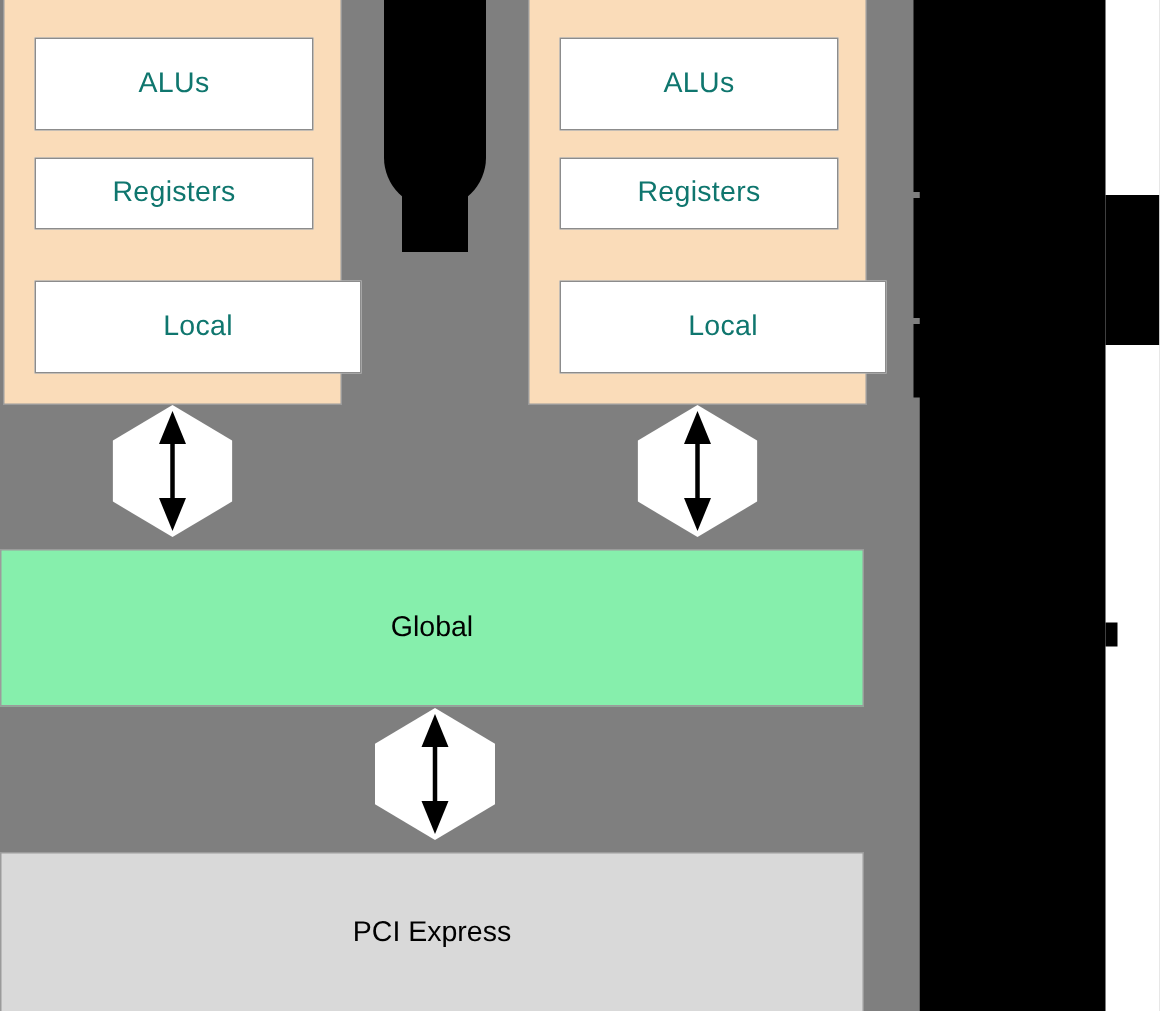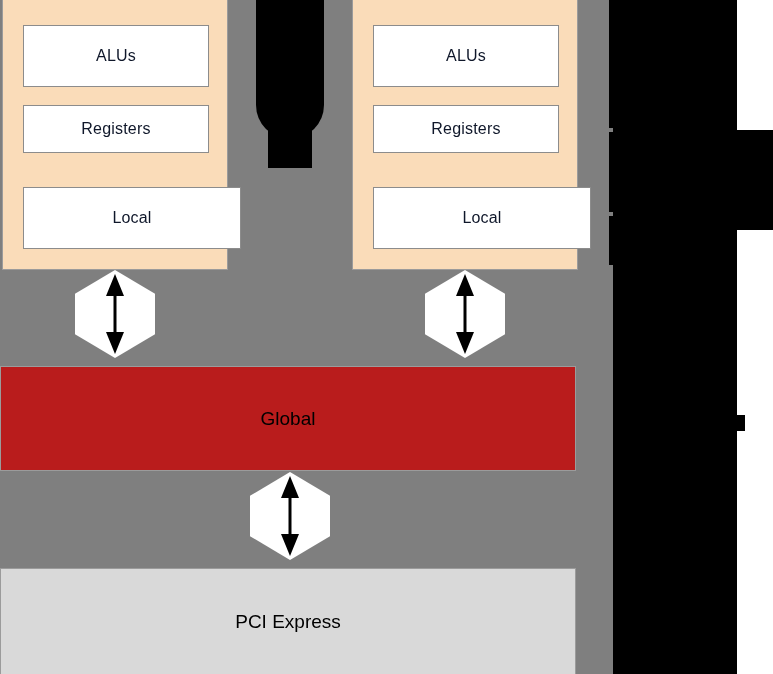--- a/index.html
+++ b/index.html
@@ -11,30 +11,30 @@
   .backdrop{position:absolute;left:0;top:0;width:613px;height:674px;background:#7f7f7f;}
 
   
   .mp{position:absolute;background:#fadcb9;border:1px solid #9b9b9b;box-sizing:border-box;}
   .mp.left{left:2px;top:-2px;width:226px;height:272px;}
   .mp.right{left:352px;top:-2px;width:226px;height:272px;}
 
   
   .unit{position:absolute;background:#ffffff;border:1px solid #8c8c8c;box-sizing:border-box;
         display:flex;align-items:center;justify-content:center;
-        font-size:16px;color:#0f172a;letter-spacing:.2px;}
+        font-size:19px;color:#0f766e;letter-spacing:.2px;}
   .unit.u0{left:20px;top:26px;width:186px;height:62px;}
   .unit.u1{left:20px;top:106px;width:186px;height:48px;}
   .unit.u2{left:20px;top:188px;width:218px;height:62px;}
 
   
   .bar{position:absolute;box-sizing:border-box;border:1px solid #9b9b9b;
        display:flex;align-items:center;justify-content:center;
        font-size:19px;color:#000000;}
-  .bar.global{left:0px;top:366px;width:576px;height:105px;background:#b91c1c;}
+  .bar.global{left:0px;top:366px;width:576px;height:105px;background:#86efac;}
   .bar.pcie{left:0px;top:568px;width:576px;height:108px;background:#d9d9d9;}
 
   
   .conn{position:absolute;width:80px;height:88px;}
   .conn .hex{position:absolute;left:0;top:0;width:80px;height:88px;background:#ffffff;
        clip-path:polygon(50% 0%, 100% 27%, 100% 73%, 50% 100%, 0% 73%, 0% 27%);}
   .conn svg{position:absolute;left:0;top:0;}
   .conn.c1{left:75px;top:270px;}
   .conn.c2{left:425px;top:270px;}
   .conn.c3{left:250px;top:472px;}

